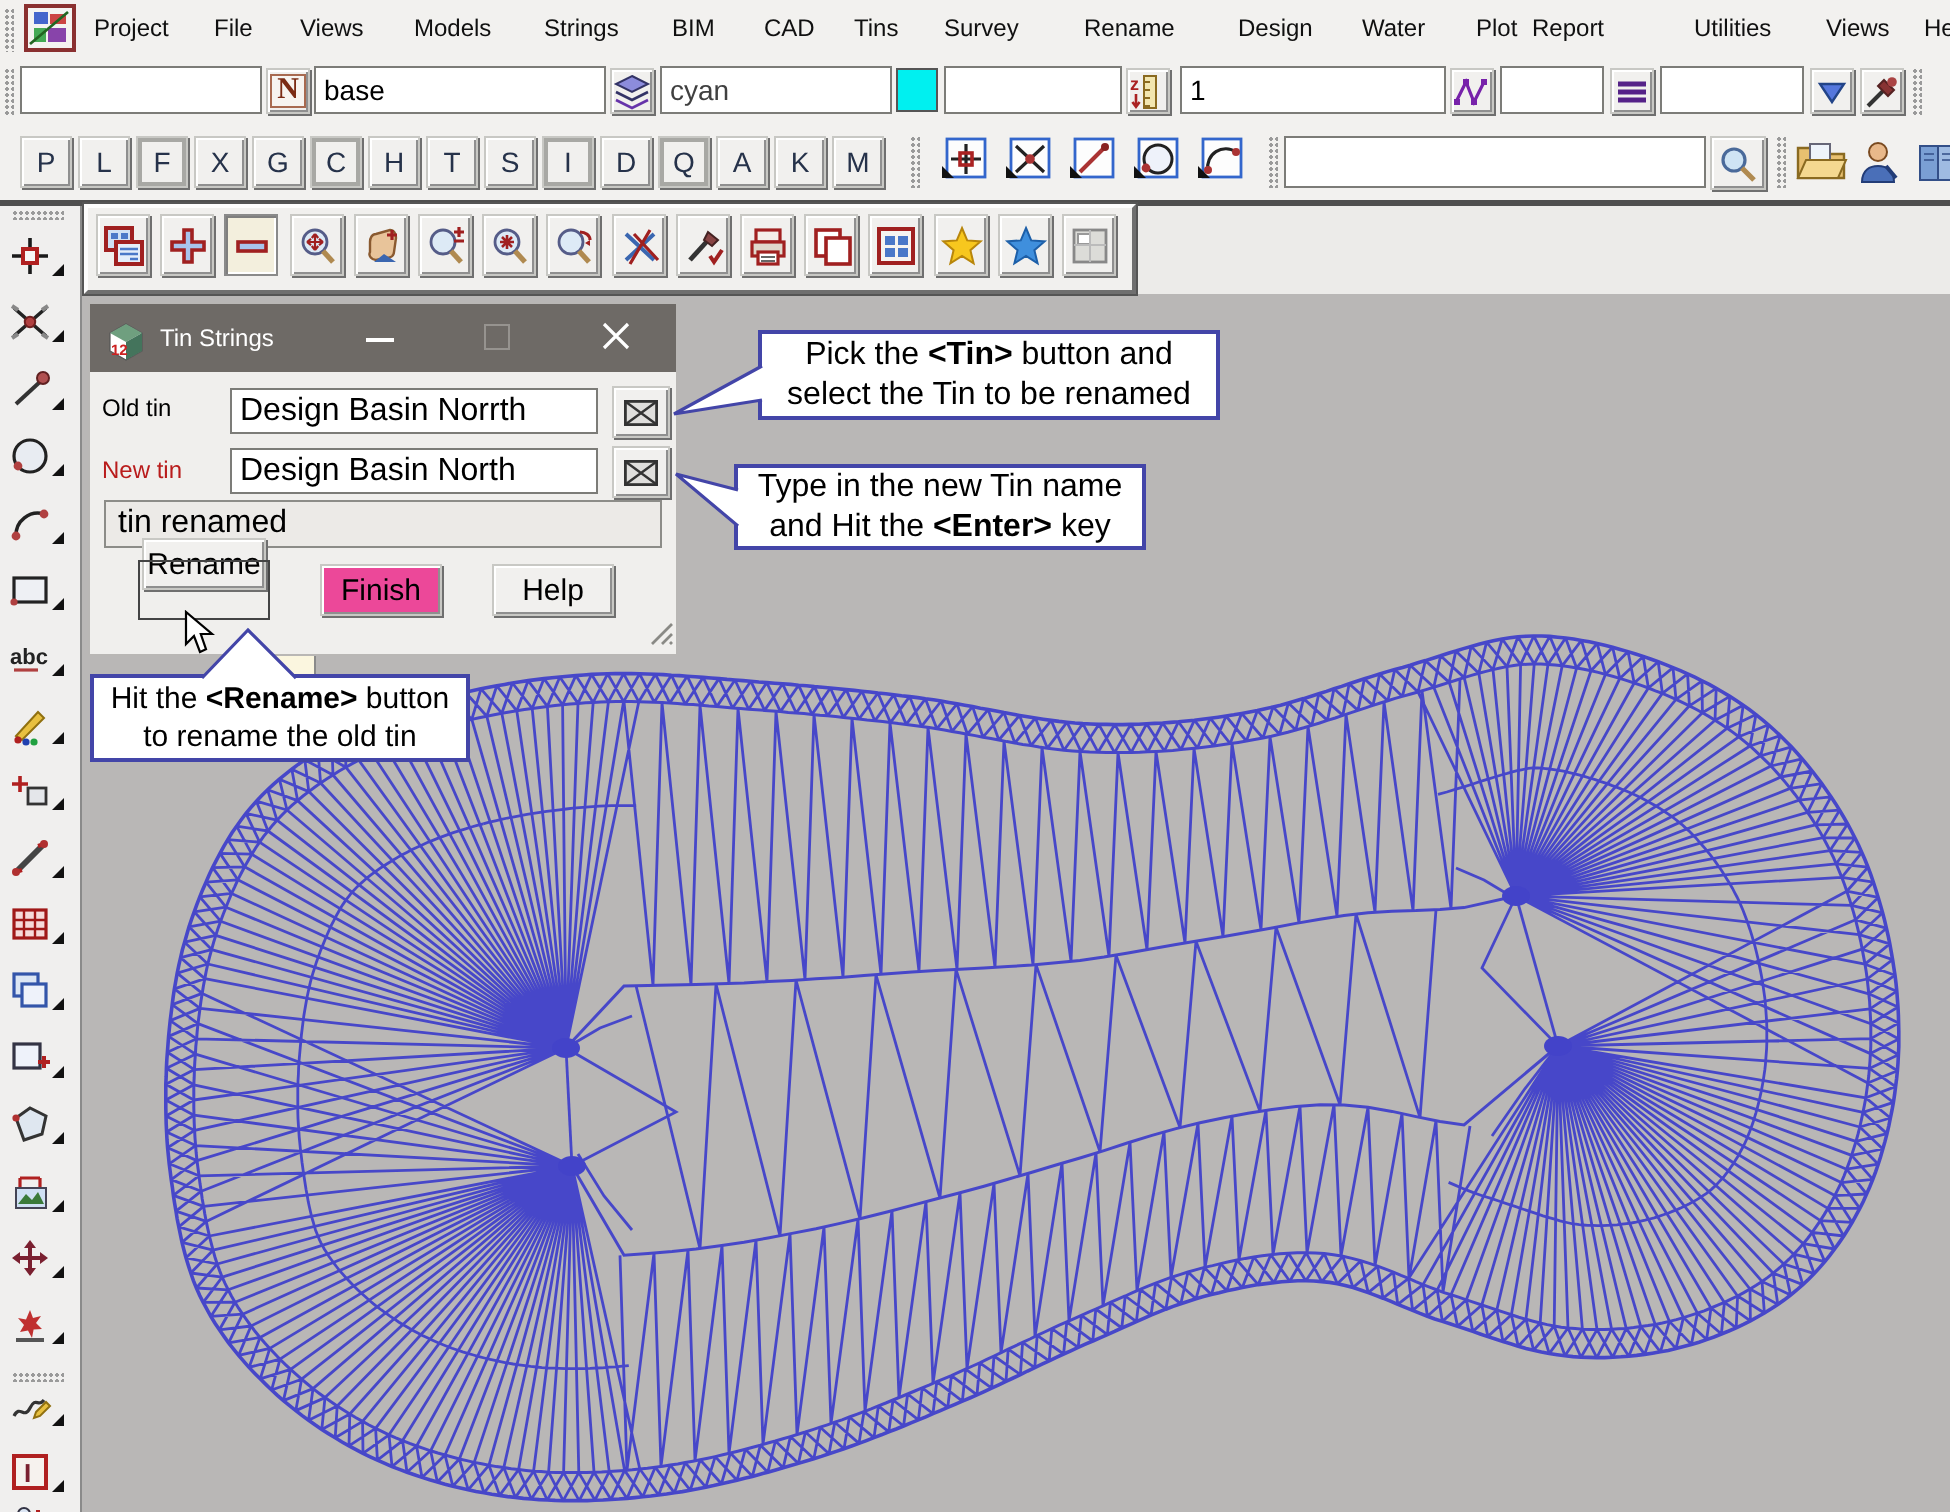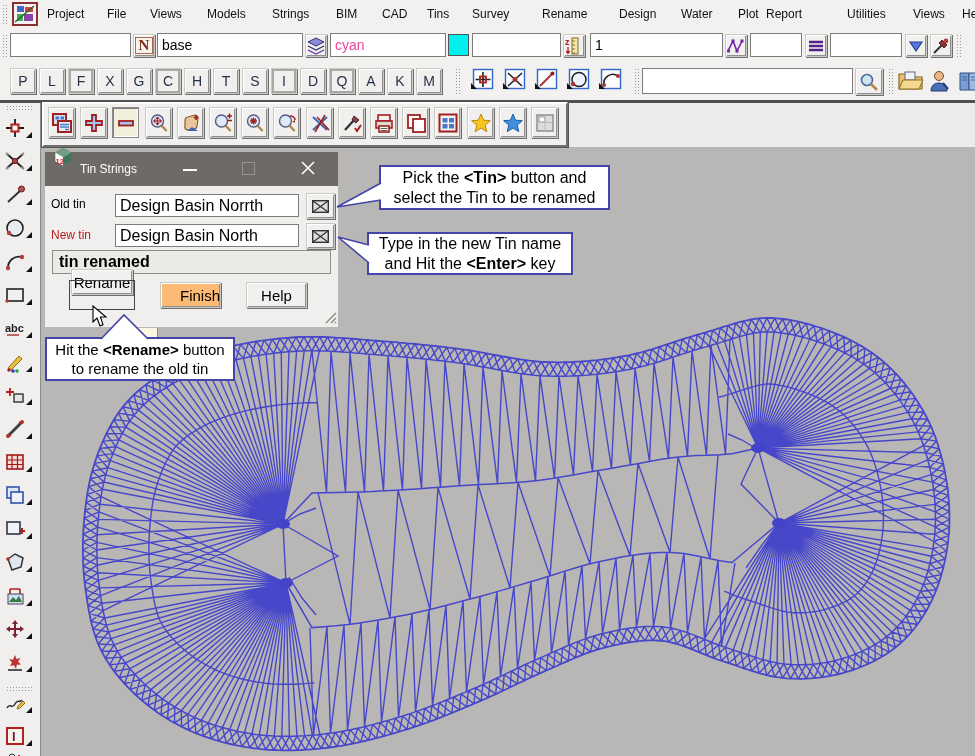--- a/index.html
+++ b/index.html
@@ -32,21 +32,21 @@
     <span style="font-family:'Liberation Serif',serif;font-weight:bold;font-size:15px;color:#7b2c15;border:1px solid #a86a50;padding:0 3px;background:#f7f4f0;line-height:15px;">N</span>
   </div>
 <div style="position:absolute;left:157px;top:33px;width:146px;height:24px;background:#fff;border:1px solid #7c7c78;font-size:14px;color:#000;padding-left:4px;display:flex;align-items:center;white-space:nowrap;overflow:hidden;">base</div>
 <div style="position:absolute;left:305px;top:34px;width:22px;height:23px;background:#f1f0ee;box-shadow:inset 1px 1px 0 #ffffff,inset -1px -1px 0 #8f8f8f,1px 1px 0 #6f6f6f;border:1px solid #c8c8c4;display:flex;align-items:center;justify-content:center;">
     <svg width="20" height="20" viewBox="0 0 20 20">
       <path d="M10 2L18 6L10 10L2 6Z" fill="#8c8cdc" stroke="#333366" stroke-width="1"></path>
       <path d="M2 10L10 14L18 10" fill="none" stroke="#333366" stroke-width="1.3"></path>
       <path d="M2 14L10 18L18 14" fill="none" stroke="#6633aa" stroke-width="1.3"></path>
     </svg>
   </div>
-<div style="position:absolute;left:330px;top:33px;width:116px;height:24px;background:#fff;border:1px solid #7c7c78;font-size:14px;color:#ec4899;padding-left:4px;display:flex;align-items:center;white-space:nowrap;overflow:hidden;">cyan</div>
+<div style="position:absolute;left:330px;top:33px;width:116px;height:24px;background:#fff;border:1px solid #7c7c78;font-size:14px;color:#404040;padding-left:4px;display:flex;align-items:center;white-space:nowrap;overflow:hidden;">cyan</div>
 <div style="position:absolute;left:448px;top:34px;width:21px;height:22px;background:#00f0f0;border:1px solid #555;"></div>
 <div style="position:absolute;left:472px;top:33px;width:89px;height:24px;background:#fff;border:1px solid #7c7c78;font-size:14px;color:#000;padding-left:4px;display:flex;align-items:center;white-space:nowrap;overflow:hidden;"></div>
 <div style="position:absolute;left:563px;top:34px;width:22px;height:23px;background:#f1f0ee;box-shadow:inset 1px 1px 0 #ffffff,inset -1px -1px 0 #8f8f8f,1px 1px 0 #6f6f6f;border:1px solid #c8c8c4;display:flex;align-items:center;justify-content:center;">
     <svg width="20" height="20" viewBox="0 0 20 20">
       <rect x="8" y="2" width="6" height="16" fill="#f2e6b0" stroke="#8a6a20" stroke-width="1"></rect>
       <path d="M8 5h3M8 9h3M8 13h3M8 17h3" stroke="#8a6a20" stroke-width="1"></path>
       <text x="1" y="9" font-size="9" fill="#aa2222" font-weight="bold">z</text>
       <path d="M4 11v6M2.2 15l1.8 2.4L5.8 15" fill="none" stroke="#aa2222" stroke-width="1.3"></path>
     </svg>
   </div>
@@ -392,21 +392,21 @@
 <div style="position:absolute;left:531px;top:107px;width:27px;height:31px;background:#f1f0ee;box-shadow:inset 1px 1px 0 #ffffff,inset -1px -1px 0 #8f8f8f,1px 1px 0 #6f6f6f;border:1px solid #c8c8c4;display:flex;align-items:center;justify-content:center;">
     <svg width="22" height="22" viewBox="0 0 22 22">
       <rect x="3" y="3" width="16" height="16" fill="#dcdcd8" stroke="#888" stroke-width="1.4"></rect>
       <rect x="5" y="5" width="6" height="5" fill="#fff" stroke="#999"></rect>
       <path d="M11 3v16M3 10.5h16" stroke="#bbb" stroke-width="1"></path>
     </svg>
   </div>
 <div style="position:absolute;left:131px;top:325px;width:27px;height:16px;background:#fbf6df;border:1px solid #8a8a8a;"></div>
 <div style="position:absolute;left:45px;top:152px;width:293px;height:175px;background:#f0efed;box-shadow:0 0 0 1px #b9b7b5;"></div>
 <div style="position:absolute;left:45px;top:152px;width:293px;height:34px;background:#6e6a66;"></div>
-<div style="position:absolute;left:53px;top:147px;width:20px;height:20px;"><svg width="20" height="20" viewBox="0 0 20 20">
+<div style="position:absolute;left:53px;top:161px;width:20px;height:20px;"><svg width="20" height="20" viewBox="0 0 20 20">
       <path d="M10 1l8 4.5v9L10 19l-8-4.5v-9z" fill="#fff" stroke="#555" stroke-width="0.6"></path>
       <path d="M10 1l8 4.5L10 10 2 5.5z" fill="#6f9f7f"></path>
       <path d="M10 10l8-4.5v9L10 19z" fill="#44745c"></path>
       <text x="2.5" y="16.5" font-size="7.5" font-weight="bold" fill="#cc2222">12</text>
     </svg></div>
 <div style="position:absolute;left:80px;top:160px;width:120px;height:18px;color:#fff;font-size:12px;display:flex;align-items:center;">Tin Strings</div>
 <div style="position:absolute;left:183px;top:169px;width:14px;height:2px;background:#fff;"></div>
 <div style="position:absolute;left:242px;top:162px;width:13px;height:13px;border:1px solid #96938f;"></div>
 <div style="position:absolute;left:301px;top:161px;width:14px;height:14px;"><svg width="14" height="14" viewBox="0 0 14 14">
       <path d="M1 1L13 13M13 1L1 13" stroke="#fff" stroke-width="1.6"></path>
@@ -420,26 +420,26 @@
     </svg>
   </div>
 <div style="position:absolute;left:51px;top:228px;width:60px;height:16px;font-size:12px;color:#b91c1c;">New tin</div>
 <div style="position:absolute;left:115px;top:224px;width:184px;height:23px;background:#fff;border:1px solid #7c7c78;font-size:16px;color:#000;padding-left:4px;display:flex;align-items:center;white-space:nowrap;overflow:hidden;">Design Basin North</div>
 <div style="position:absolute;left:306px;top:223px;width:29px;height:26px;background:#f1f0ee;box-shadow:inset 1px 1px 0 #ffffff,inset -1px -1px 0 #8f8f8f,1px 1px 0 #6f6f6f;border:1px solid #c8c8c4;display:flex;align-items:center;justify-content:center;">
     <svg width="17" height="13" viewBox="0 0 17 13">
       <rect x="0.7" y="0.7" width="15.6" height="11.6" fill="#dfdedc" stroke="#333" stroke-width="1.4"></rect>
       <path d="M1 1l15 11M16 1L1 12" stroke="#333" stroke-width="1.2"></path>
     </svg>
   </div>
-<div style="position:absolute;left:52px;top:250px;width:279px;height:24px;background:#eceae7;border:1px solid #8c8c88;font-size:16px;color:#000;display:flex;align-items:center;padding-left:6px;font-weight:bold;">tin renamed</div>
+<div style="position:absolute;left:52px;top:250px;width:279px;height:24px;background:#eceae7;border:1px solid #8c8c88;font-size:16px;color:#000;display:flex;align-items:center;padding-left:6px;">tin renamed</div>
 <div style="position:absolute;left:71px;top:269px;width:62px;height:26px;background:#f1f0ee;box-shadow:inset 1px 1px 0 #ffffff,inset -1px -1px 0 #8f8f8f,1px 1px 0 #6f6f6f;border:1px solid #c8c8c4;display:flex;align-items:center;justify-content:center;">
     <span style="font-size:15px">Rename</span>
   </div>
 <div style="position:absolute;left:69px;top:280px;width:66px;height:30px;border:1px solid #444;"></div>
-<div style="position:absolute;left:160px;top:282px;width:61px;height:26px;background:#fdba74;box-shadow:inset 1px 1px 0 #ffffff,inset -1px -1px 0 #8f8f8f,1px 1px 0 #6f6f6f;border:1px solid #c8c8c4;display:flex;align-items:center;justify-content:flex-end;">
+<div style="position:absolute;left:160px;top:282px;width:61px;height:26px;background:#ec4899;box-shadow:inset 1px 1px 0 #ffffff,inset -1px -1px 0 #8f8f8f,1px 1px 0 #6f6f6f;border:1px solid #c8c8c4;display:flex;align-items:center;justify-content:center;">
     <span style="font-size:15px">Finish</span>
   </div>
 <div style="position:absolute;left:246px;top:282px;width:61px;height:26px;background:#f1f0ee;box-shadow:inset 1px 1px 0 #ffffff,inset -1px -1px 0 #8f8f8f,1px 1px 0 #6f6f6f;border:1px solid #c8c8c4;display:flex;align-items:center;justify-content:center;">
     <span style="font-size:15px">Help</span>
   </div>
 <div style="position:absolute;left:324px;top:310px;width:13px;height:13px;"><svg width="13" height="13" viewBox="0 0 13 13">
       <path d="M12 2L2 12M12 7L7 12M12 11l-1 1" stroke="#8a8a86" stroke-width="1.4"></path>
     </svg></div>
 <div style="position:absolute;left:92px;top:305px;width:16px;height:24px;z-index:30;"><svg width="16" height="24" viewBox="0 0 16 24">
       <path d="M1 1v16l4-4 3 8 3-1.4L8.4 12H14z" fill="#fff" stroke="#000" stroke-width="1.1"></path>

